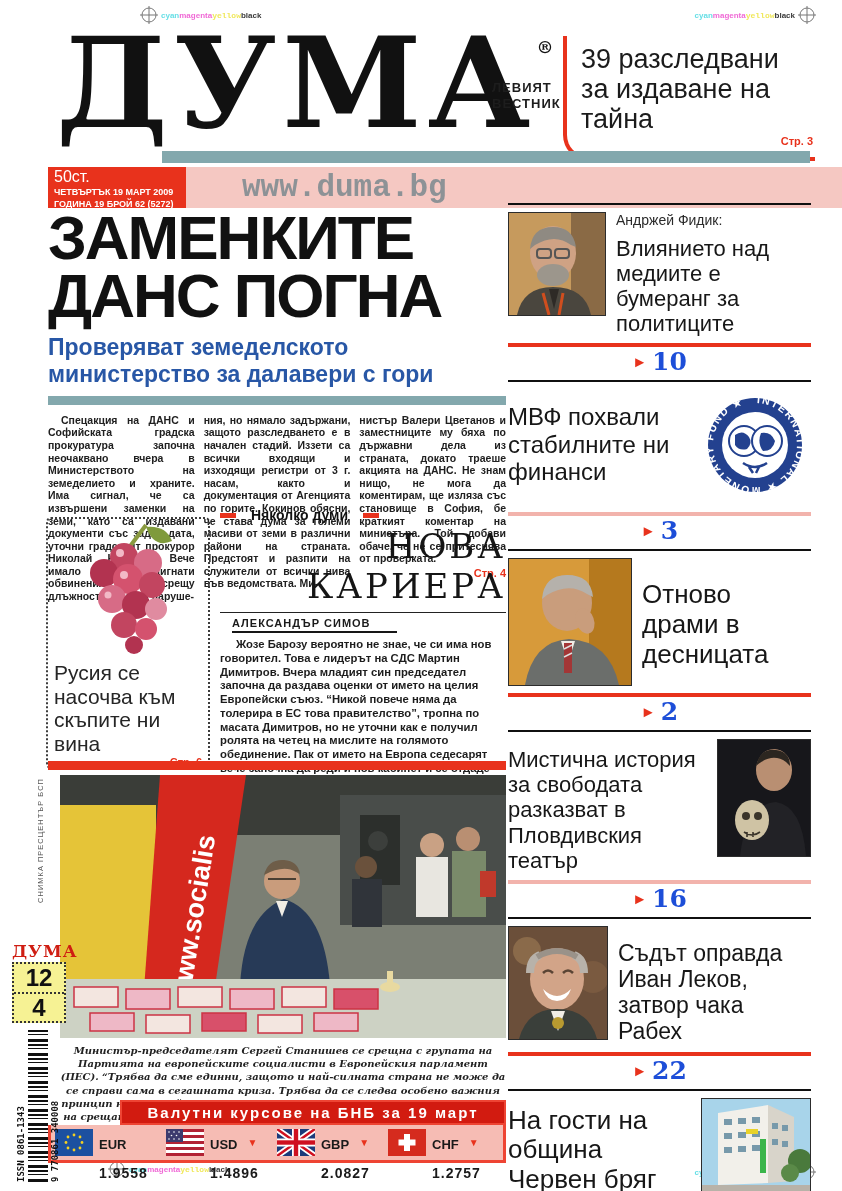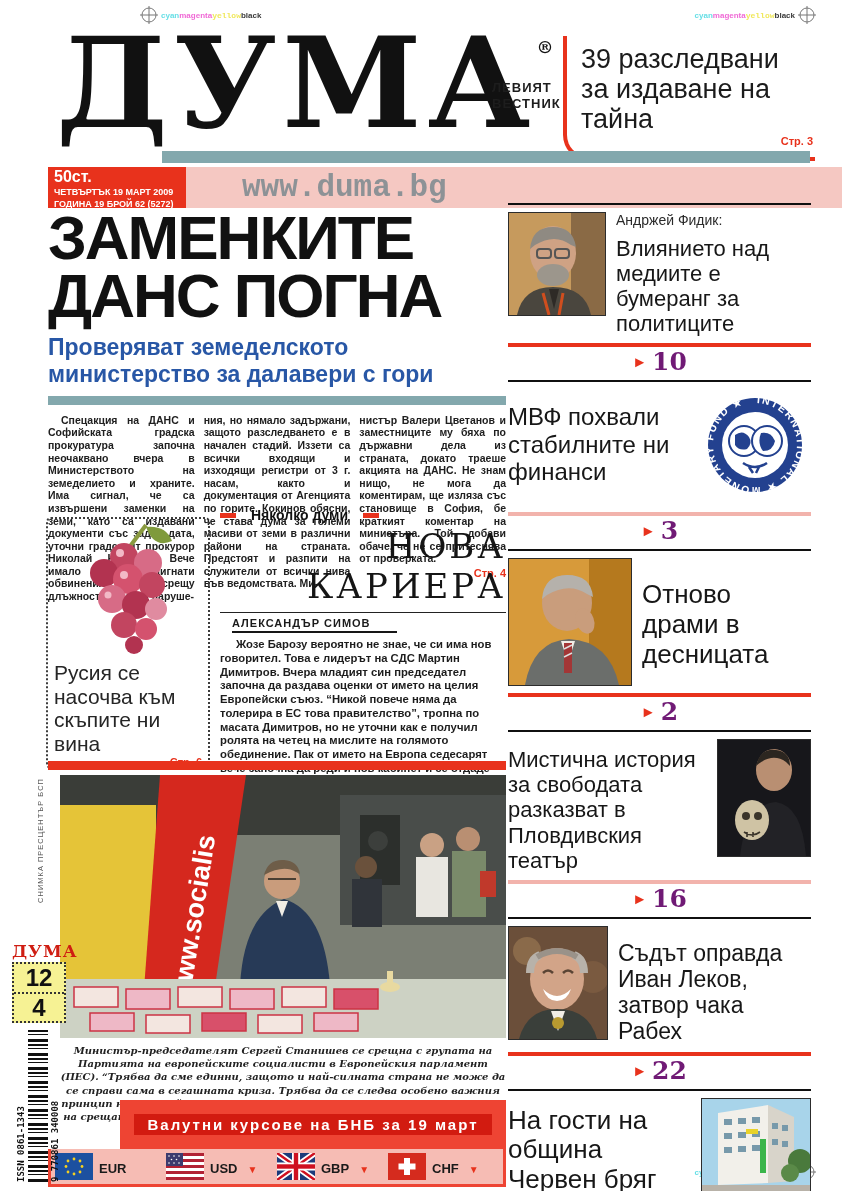--- a/index.html
+++ b/index.html
@@ -17,21 +17,21 @@
         font-size:126px;line-height:.92;letter-spacing:6px;color:#111;}
   .logo sup{font-size:17px;letter-spacing:0;vertical-align:top;position:relative;top:14px;}
   .tagline{left:492px;top:80px;font-size:13px;font-weight:bold;letter-spacing:1px;line-height:1.2;color:#1d1d1d;}
   .top-teaser{left:563px;top:36px;width:252px;box-sizing:border-box;padding:8px 2px 10px 14px;
         border-left:4px solid #e8321c;border-bottom:4px solid #e8321c;border-bottom-left-radius:26px;
         font-size:27px;line-height:1.12;color:#1b1b1b;}
   .pref{color:#e8321c;font-weight:bold;font-size:11px;text-align:right;}
   .teal-bar{left:162px;top:151px;width:648px;height:12px;background:#83a8ad;}
   .datebox{left:48px;top:167px;width:138px;height:41px;background:#e8321c;color:#fff;
         box-sizing:border-box;padding:2px 6px;}
-  .price{font-size:16px;font-weight:700;line-height:1;}
+  .price{font-size:16px;font-weight:400;line-height:1;}
   .dline{font-size:9px;font-weight:bold;margin-top:2px;}
   .webbar{left:186px;top:167px;width:724px;height:41px;background:#f5c8c2;display:flex;align-items:center;font-family:Liberation Mono, monospace;}
   .website{margin-left:56px;font-size:31px;font-weight:bold;color:#8d9296;}
 
   
   .lead{left:48px;top:209px;width:458px;}
   .lead-h{font-weight:900;font-size:62px;line-height:.93;letter-spacing:-2px;color:#111;}
   .subhead{margin-top:10px;font-size:23px;line-height:1.14;font-weight:bold;color:#2857a6;}
   .teal-line{height:9px;background:#83a8ad;margin-top:9px;}
   .cols{display:flex;gap:9px;margin-top:9px;}
@@ -58,27 +58,27 @@
   .red-divider{left:48px;top:761px;width:458px;height:9px;background:#e8321c;}
   .photo-credit{left:36px;top:778px;writing-mode:vertical-rl;transform:rotate(180deg);
         font-size:7.5px;color:#555;letter-spacing:1px;}
   .photo-main{left:60px;top:775px;width:446px;height:263px;background:#76796f;}
   .caption{left:60px;top:1044px;width:446px;font-family:"DejaVu Serif","Liberation Serif",serif;
         font-style:italic;font-weight:bold;font-size:10px;line-height:1.32;text-align:center;color:#222;}
   .caption .pref{margin-top:3px;}
 
   
   .currency{left:48px;top:1100px;width:458px;}
-  .cur-title-outer{margin-left:72px;background:#ee4433;padding:14px;}
+  .cur-title-outer{margin-left:72px;background:#ee4433;padding:2px;}
   .cur-title{background:#d21b10;color:#fff;font-weight:bold;font-size:15px;letter-spacing:2px;
         text-align:center;padding:2px 0;}
   .cur-strip{background:#f6bcb4;border:3px solid #ee4433;border-top:none;display:flex;align-items:center;
         height:38px;box-sizing:border-box;padding:2px 4px;}
   .rate{flex:1;display:flex;align-items:center;gap:6px;}
-  .rate-code-row{display:flex;align-items:flex-end;gap:10px;font-size:13px;font-weight:bold;line-height:1;margin-top:32px;}
+  .rate-code-row{display:flex;align-items:flex-start;gap:10px;font-size:13px;font-weight:bold;line-height:1;margin-top:32px;}
   .rate-arrow{color:#e8321c;font-size:10px;}
   .rate-value{font-size:14px;font-weight:bold;letter-spacing:1px;line-height:1;margin-top:15px;}
 
   
   .issue-box{left:12px;top:941px;width:54px;}
   .issue-brand{font-family:"DejaVu Serif","Liberation Serif",serif;font-weight:bold;font-size:17px;
         letter-spacing:1px;color:#cf1d12;}
   .issue-nums{border:2px dotted #333;background:#f6f294;text-align:center;font-size:24px;font-weight:bold;
         line-height:1.15;color:#111;margin-top:1px;}
   .issue-nums .n1{border-bottom:2px dotted #333;}
@@ -91,21 +91,21 @@
   .sidebar{left:508px;top:203px;width:303px;}
   .sb-item{border-top:2px solid #101010;padding-top:7px;}
   .sb-row{display:flex;gap:10px;align-items:flex-start;}
   .sb-photo{flex:none;border:1px solid #2c2c2c;line-height:0;}
   .sb-kicker{font-size:14px;color:#2a2a2a;margin-bottom:8px;}
   .sb-headline{color:#171717;line-height:1.14;} .f22{font-size:22px;} .f23{font-size:23px;} .f24{font-size:24px;} .f26{font-size:26px;}
   .sb-rule{height:4px;margin-top:7px;}
   .rule-red{background:#e8321c;} .rule-pink{background:#f2b3ac;}
   .sb-pagerow{display:flex;justify-content:center;align-items:center;gap:5px;padding:2px 0 6px;}
   .tri{color:#e8321c;font-size:15px;line-height:1;}
-  .pg{font-family:"DejaVu Serif","Liberation Serif",serif;font-weight:bold;font-size:25px;color:#701a75;line-height:1;}
+  .pg{font-family:"DejaVu Serif","Liberation Serif",serif;font-weight:bold;font-size:25px;color:#1d4ed8;line-height:1;}
 </style>
 </head>
 <body>
 
 <div class="page">
 
   <div class="reg" style="left:140px;top:6px;">
     <svg width="18" height="18">
         <circle cx="9" cy="9" r="7" fill="none" stroke="#777"></circle>
         <line x1="9" y1="0" x2="9" y2="18" stroke="#777"></line>

